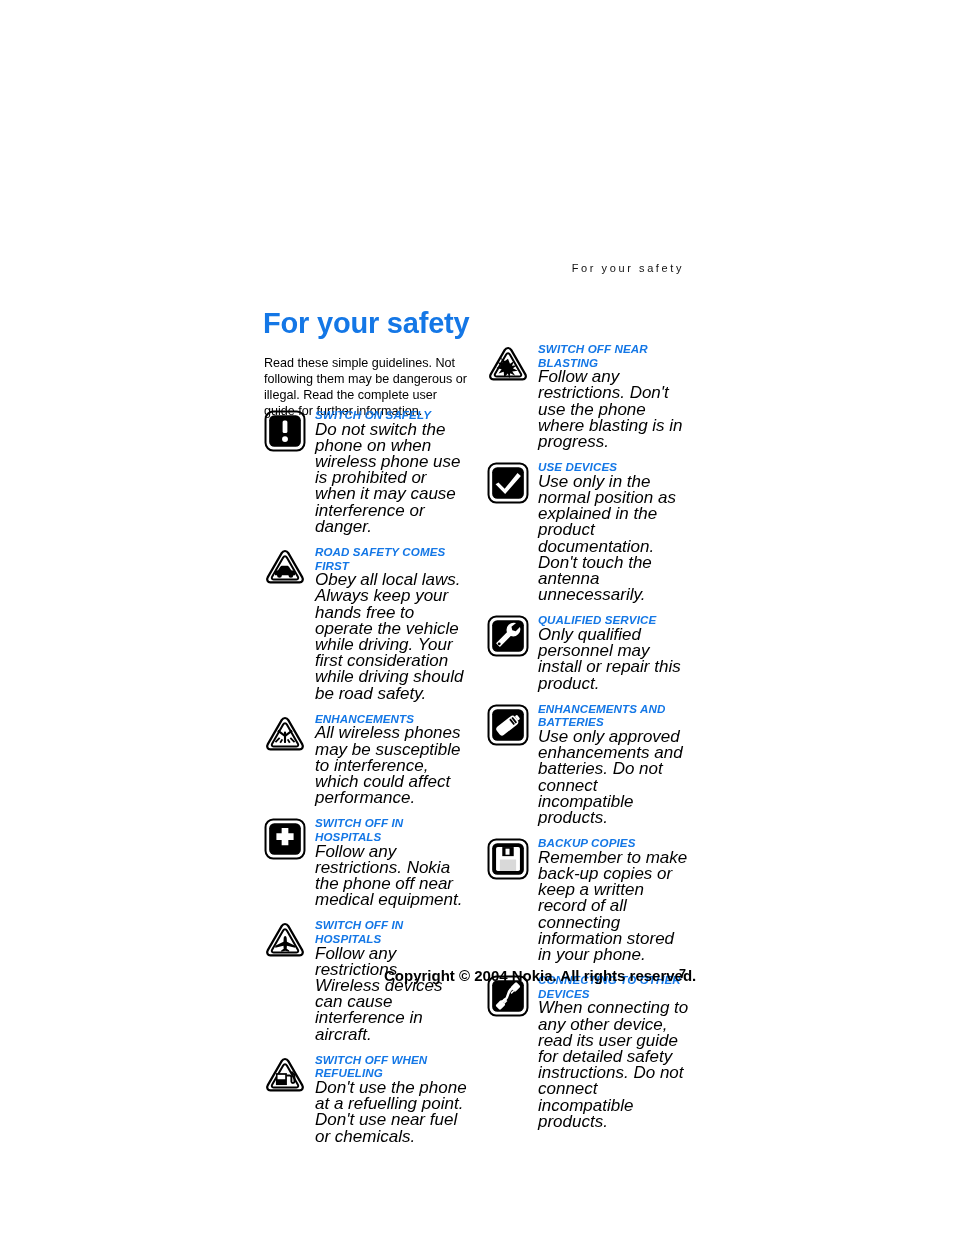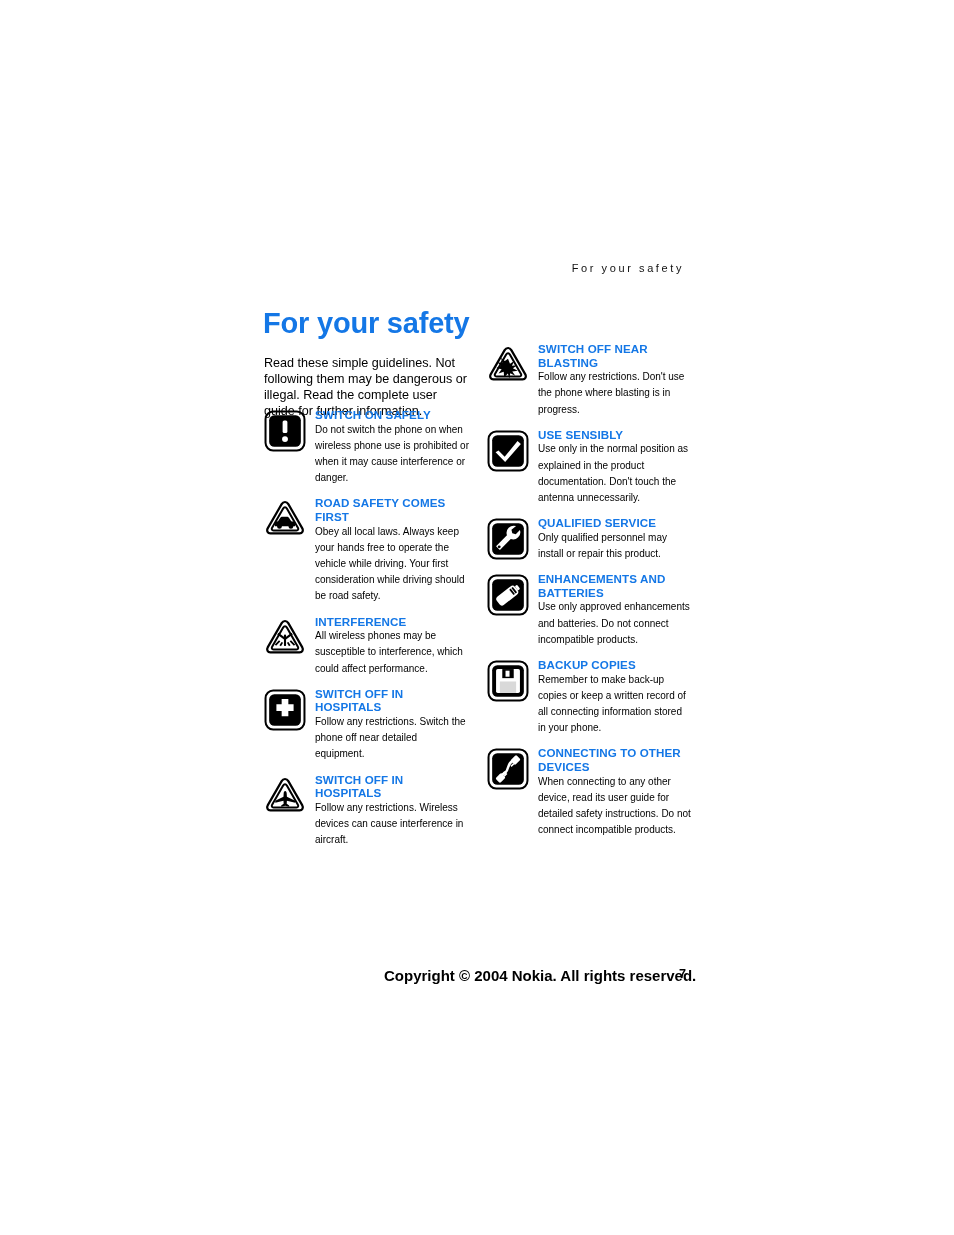--- a/index.html
+++ b/index.html
@@ -52,39 +52,40 @@
     position: absolute;
     width: 205px;
   }
   .col-left  { left: 264px; top: 396px; }
   .col-right { left: 487px; top: 330px; }
 
   .item {
     display: flex;
     align-items: flex-start;
     margin-bottom: 10px;
+    font-style: italic;
   }
   .item-icon {
     width: 42px;
     min-width: 42px;
     height: 42px;
     margin-right: 9px;
     margin-top: 2px;
   }
   .item-icon svg { display: block; width: 42px; height: 42px; }
   .item-body { flex: 1; }
   .item-title {
     font-size: 11.6px;
     font-weight: bold;
     color: #1477e6;
     line-height: 13.6px;
     letter-spacing: 0.1px;
   }
   .item-text {
-    font-size: 10px;
+    font-size: 17px;
     line-height: 16.2px;
     color: #000;
   }
   .footer {
     position: absolute;
     left: 0;
     top: 955px;
     width: 954px;
   }
   .footer-copyright {
@@ -149,50 +150,65 @@
         <div class="item-icon">
           <svg viewBox="0 0 44 44" xmlns="http://www.w3.org/2000/svg">
             <path d="M22 4.2c1.6 0 2.7.8 3.5 2.2L40 31.6c1.5 2.6.3 5.4-2.7 5.4H6.7c-3 0-4.2-2.8-2.7-5.4L18.5 6.4C19.3 5 20.4 4.2 22 4.2z" fill="none" stroke="#000" stroke-width="2.3"></path>
             <path d="M22 9.6c.8 0 1.4.4 1.8 1.2l11.7 20.4c.8 1.4.2 2.8-1.4 2.8H9.9c-1.6 0-2.2-1.4-1.4-2.8L20.2 10.8c.4-.8 1-1.2 1.8-1.2z" fill="none" stroke="#000" stroke-width="2.1"></path>
             <path d="M22 18.5v11" stroke="#000" stroke-width="2.2"></path>
             <path d="M14.5 17.5 22 23l7.5-5.5" stroke="#000" stroke-width="2.2" fill="none"></path>
             <path d="M12 29.5l4.4-4.4M32 29.5l-4.4-4.4M22 30.5v-4.6M17 30.2l2.2-3.6M27 30.2l-2.2-3.6" stroke="#000" stroke-width="1.9"></path>
           </svg>
         </div>
         <div class="item-body">
-          <div class="item-title">INTERFERENCE</div>
+          <div class="item-title">ENHANCEMENTS</div>
           <div class="item-text">All wireless phones may be susceptible to interference, which could affect performance.</div>
         </div>
       </div>
       <div class="item">
         <div class="item-icon">
           <svg viewBox="0 0 44 44" xmlns="http://www.w3.org/2000/svg">
             <rect x="1.6" y="1.6" width="40.8" height="40.8" rx="8" fill="none" stroke="#000" stroke-width="2.1"></rect>
             <rect x="5.4" y="5.4" width="33.2" height="33.2" rx="5.4" fill="#000"></rect>
             <path d="M18.5 10.5h7v5.5h5.5v7h-5.5v5.5h-7v-5.5H13v-7h5.5z" fill="#fff"></path>
           </svg>
         </div>
         <div class="item-body">
           <div class="item-title">SWITCH OFF IN HOSPITALS</div>
-          <div class="item-text">Follow any restrictions. Switch the phone off near detailed equipment.</div>
+          <div class="item-text">Follow any restrictions. Nokia the phone off near medical equipment.</div>
         </div>
       </div>
       <div class="item">
         <div class="item-icon">
           <svg viewBox="0 0 44 44" xmlns="http://www.w3.org/2000/svg">
             <path d="M22 4.2c1.6 0 2.7.8 3.5 2.2L40 31.6c1.5 2.6.3 5.4-2.7 5.4H6.7c-3 0-4.2-2.8-2.7-5.4L18.5 6.4C19.3 5 20.4 4.2 22 4.2z" fill="none" stroke="#000" stroke-width="2.3"></path>
             <path d="M22 9.6c.8 0 1.4.4 1.8 1.2l11.7 20.4c.8 1.4.2 2.8-1.4 2.8H9.9c-1.6 0-2.2-1.4-1.4-2.8L20.2 10.8c.4-.8 1-1.2 1.8-1.2z" fill="none" stroke="#000" stroke-width="2.1"></path>
             <path d="M22.2 16.8c1 0 1.5 1.2 1.6 2.6l.2 3.3 8.6 4.3v2.1l-8.6-2.1-.2 3.1 2.6 1.8v1.3l-4.2-.9-4.2.9v-1.3l2.6-1.8-.2-3.1-8.6 2.1v-2.1l8.6-4.3.2-3.3c.1-1.4.6-2.6 1.6-2.6z" fill="#000"></path>
           </svg>
         </div>
         <div class="item-body">
           <div class="item-title">SWITCH OFF IN HOSPITALS</div>
           <div class="item-text">Follow any restrictions. Wireless devices can cause interference in aircraft.</div>
         </div>
       </div>
+      <div class="item">
+        <div class="item-icon">
+          <svg viewBox="0 0 44 44" xmlns="http://www.w3.org/2000/svg">
+            <path d="M22 4.2c1.6 0 2.7.8 3.5 2.2L40 31.6c1.5 2.6.3 5.4-2.7 5.4H6.7c-3 0-4.2-2.8-2.7-5.4L18.5 6.4C19.3 5 20.4 4.2 22 4.2z" fill="none" stroke="#000" stroke-width="2.3"></path>
+            <path d="M22 9.6c.8 0 1.4.4 1.8 1.2l11.7 20.4c.8 1.4.2 2.8-1.4 2.8H9.9c-1.6 0-2.2-1.4-1.4-2.8L20.2 10.8c.4-.8 1-1.2 1.8-1.2z" fill="none" stroke="#000" stroke-width="2.1"></path>
+            <rect x="12.5" y="19" width="11.5" height="12.5" fill="#000"></rect>
+            <rect x="14.2" y="20.8" width="8" height="4.6" fill="#fff"></rect>
+            <path d="M24.5 21.5h2.4c1.1 0 1.8.7 1.8 1.8v4.4c0 1 .7 1.6 1.6 1.6s1.6-.6 1.6-1.6v-6.9l-2.6-2.8" stroke="#000" stroke-width="2" fill="none" stroke-linecap="round"></path>
+          </svg>
+        </div>
+        <div class="item-body">
+          <div class="item-title">SWITCH OFF WHEN REFUELING</div>
+          <div class="item-text">Don't use the phone at a refuelling point. Don't use near fuel or chemicals.</div>
+        </div>
+      </div>
     </div>
   <div class="column col-right">
       <div class="item">
         <div class="item-icon">
           <svg viewBox="0 0 44 44" xmlns="http://www.w3.org/2000/svg">
             <path d="M22 4.2c1.6 0 2.7.8 3.5 2.2L40 31.6c1.5 2.6.3 5.4-2.7 5.4H6.7c-3 0-4.2-2.8-2.7-5.4L18.5 6.4C19.3 5 20.4 4.2 22 4.2z" fill="none" stroke="#000" stroke-width="2.3"></path>
             <path d="M22 9.6c.8 0 1.4.4 1.8 1.2l11.7 20.4c.8 1.4.2 2.8-1.4 2.8H9.9c-1.6 0-2.2-1.4-1.4-2.8L20.2 10.8c.4-.8 1-1.2 1.8-1.2z" fill="none" stroke="#000" stroke-width="2.1"></path>
             <path d="M22 15.5l2.1 5.3 4.4-3.1-2.4 5.2 5.6-.6-4.6 3.2 5.2 2.6-5.8.6 3.1 4.6-5.2-2.7-1 5.6-1.5-5.4-3.9 4-.5-5.7-5.4 1.9 3.2-4.6-5.7-1.2 5.2-2.3-4.1-3.9 5.6.9-1.7-5.4 4.1 3.4z" fill="#000"></path>
           </svg>
         </div>
@@ -203,21 +219,21 @@
       </div>
       <div class="item">
         <div class="item-icon">
           <svg viewBox="0 0 44 44" xmlns="http://www.w3.org/2000/svg">
             <rect x="1.6" y="1.6" width="40.8" height="40.8" rx="8" fill="none" stroke="#000" stroke-width="2.1"></rect>
             <rect x="5.4" y="5.4" width="33.2" height="33.2" rx="5.4" fill="#000"></rect>
             <path d="M12 21.5 l6.5 6.5 L32 11.5 l3.5 3.2 L19 33.5 L9 23.2 z" fill="#fff"></path>
           </svg>
         </div>
         <div class="item-body">
-          <div class="item-title">USE SENSIBLY</div>
+          <div class="item-title">USE DEVICES</div>
           <div class="item-text">Use only in the normal position as explained in the product documentation. Don't touch the antenna unnecessarily.</div>
         </div>
       </div>
       <div class="item">
         <div class="item-icon">
           <svg viewBox="0 0 44 44" xmlns="http://www.w3.org/2000/svg">
             <rect x="1.6" y="1.6" width="40.8" height="40.8" rx="8" fill="none" stroke="#000" stroke-width="2.1"></rect>
             <rect x="5.4" y="5.4" width="33.2" height="33.2" rx="5.4" fill="#000"></rect>
             <path d="M30.5 8.5a7.6 7.6 0 0 0-9.6 9.6L9.5 29.5l4 4 11.4-11.4a7.6 7.6 0 0 0 9.6-9.6l-4.4 4.4-3.6-.9-.9-3.6z" fill="#fff"></path>
             <circle cx="12.8" cy="30.2" r="1.5" fill="#000"></circle>

